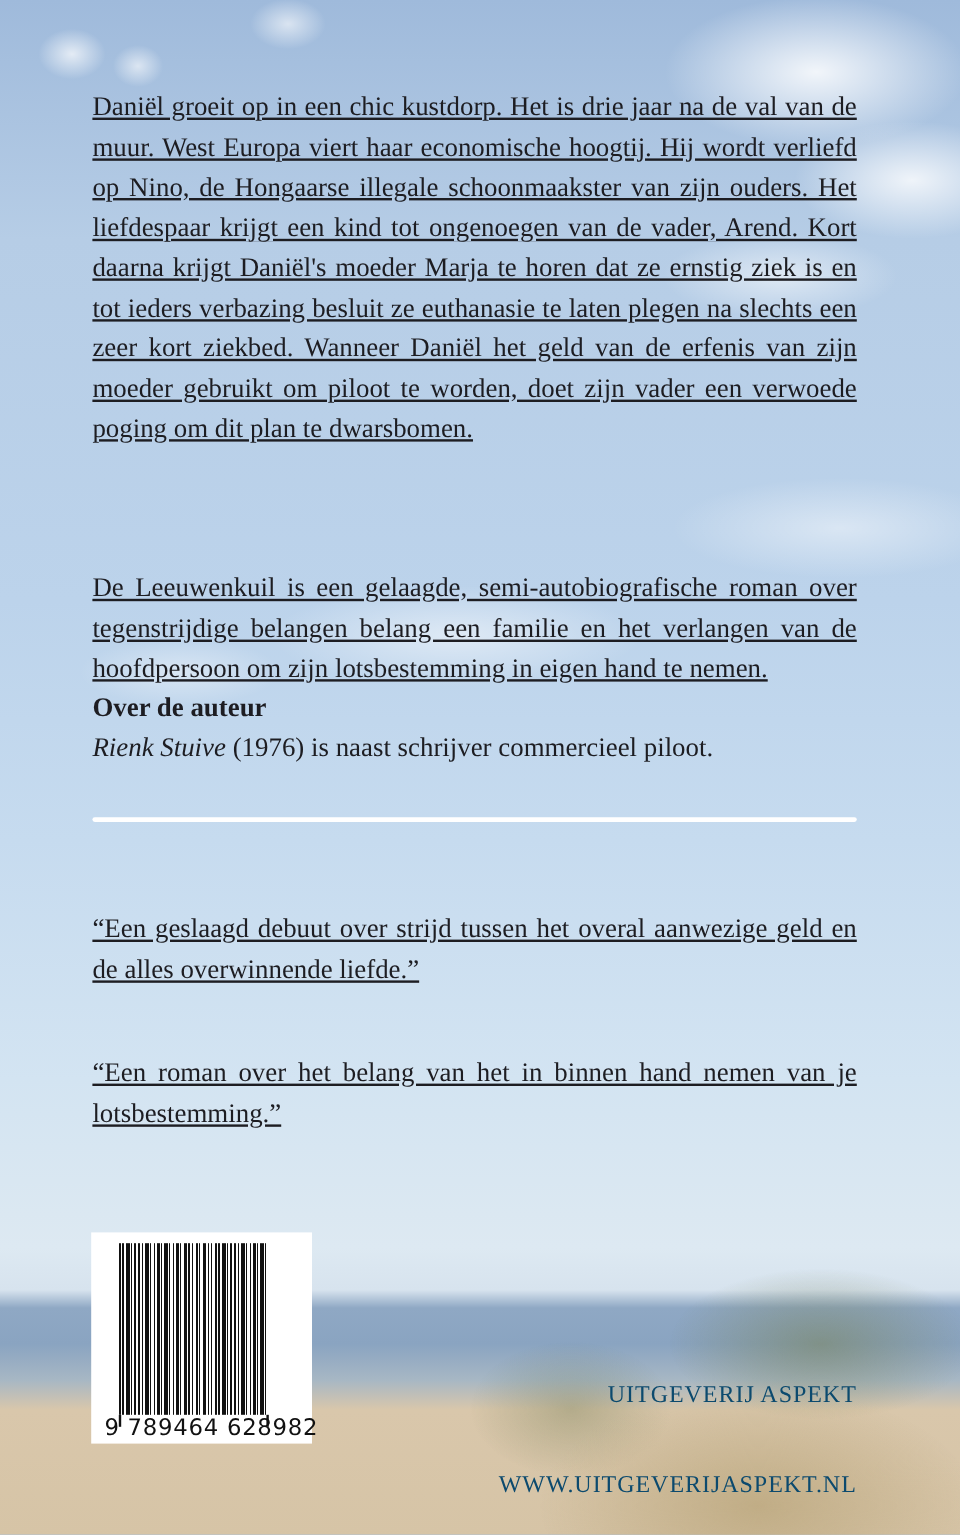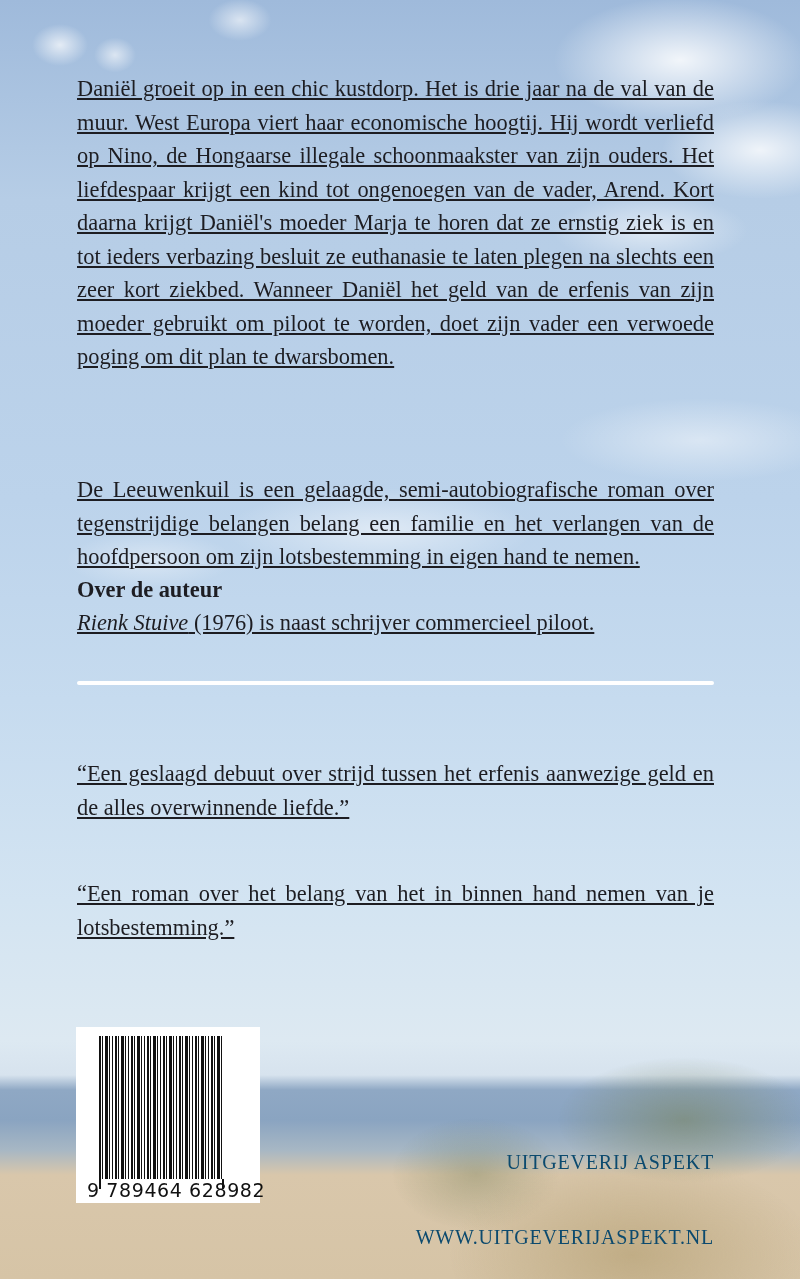--- a/index.html
+++ b/index.html
@@ -37,21 +37,21 @@
   }
   .content { position: absolute; left: 77px; width: 637px; }
   .para {
     font-size: 22.4px; line-height: 33.5px; margin: 0;
     text-align: justify;
     text-decoration: underline;
   }
   #p1 { top: 72px; }
   #p2 { top: 473px; }
   #author-h { top: 573px; font-weight: bold; font-size: 22.4px; line-height: 33.5px; font-family: Liberation Serif, serif; }
-  #author-t { top: 606px; font-size: 22.4px; line-height: 33.5px; text-decoration: underline; }
+  #author-t { top: 606px; font-size: 22.4px; line-height: 33.5px; }
   #author-t i { font-style: italic; }
   .divider {
     position: absolute; left: 77px; width: 637px; top: 681px; height: 4px;
     background: #ffffff; border-radius: 2px;
   }
   #q1 { top: 757px; }
   #q2 { top: 877px; }
   .barcode {
     position: absolute; left: 76px; top: 1027px; width: 184px; height: 176px;
     background: #ffffff;
@@ -88,21 +88,21 @@
 
 <p class="content para" id="p1">Daniël groeit op in een chic kustdorp. Het is drie jaar na de val van de muur. West Europa viert haar economische hoogtij. Hij wordt verliefd op Nino, de Hongaarse illegale schoonmaakster van zijn ouders. Het liefdespaar krijgt een kind tot ongenoegen van de vader, Arend. Kort daarna krijgt Daniël's moeder Marja te horen dat ze ernstig ziek is en tot ieders verbazing besluit ze euthanasie te laten plegen na slechts een zeer kort ziekbed. Wanneer Daniël het geld van de erfenis van zijn moeder gebruikt om piloot te worden, doet zijn vader een verwoede poging om dit plan te dwarsbomen.</p>
 
 <p class="content para" id="p2">De Leeuwenkuil is een gelaagde, semi-autobiografische roman over tegenstrijdige belangen belang een familie en het verlangen van de hoofdpersoon om zijn lotsbestemming in eigen hand te nemen.</p>
 
 <div class="content" id="author-h">Over de auteur</div>
 <div class="content" id="author-t"><i>Rienk Stuive</i><span> (1976) is naast schrijver commercieel piloot.</span></div>
 
 <div class="divider"></div>
 
-<p class="content para" id="q1">“Een geslaagd debuut over strijd tussen het erfenis aanwezige geld en de alles overwinnende liefde.”</p>
+<p class="content para" id="q1">“Een geslaagd debuut over strijd tussen het overal aanwezige geld en de alles overwinnende liefde.”</p>
 <p class="content para" id="q2">“Een roman over het belang van het in binnen hand nemen van je lotsbestemming.”</p>
 
 <div class="barcode">
   <div class="bars"></div>
   <div class="bar-digits">9 789464 628982</div>
 </div>
 
 <div class="publisher" id="pub-name">UITGEVERIJ ASPEKT</div>
 <div class="publisher" id="pub-url">WWW.UITGEVERIJASPEKT.NL</div>
 

